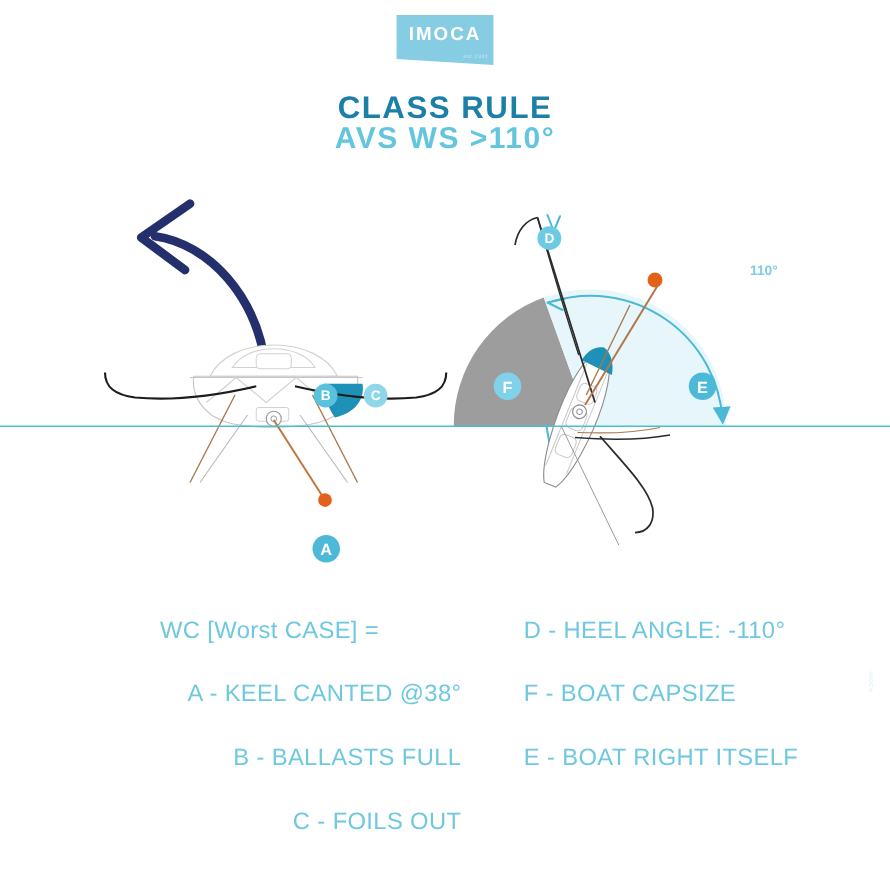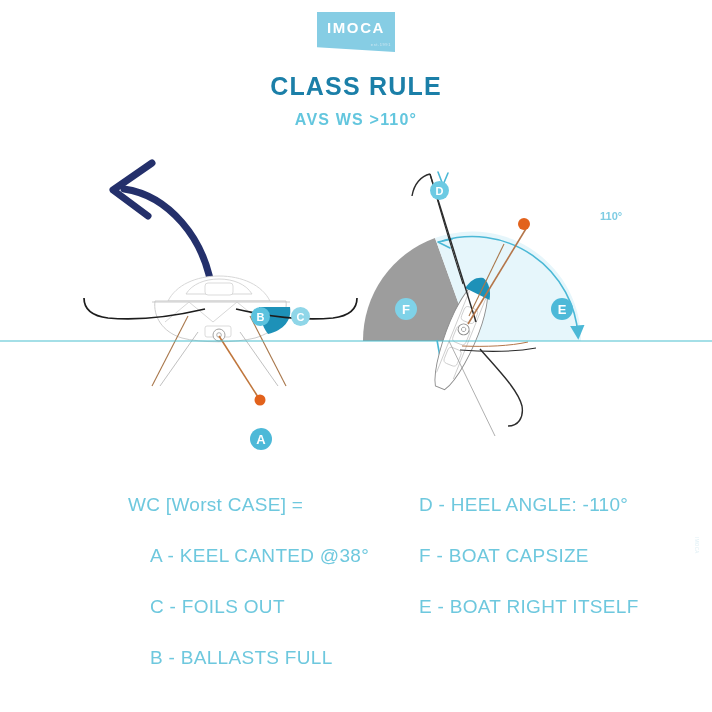--- a/index.html
+++ b/index.html
@@ -26,21 +26,21 @@
   .logo-sub{
     position:absolute;right:4px;top:30px;
     color:#cfe7f1;font-size:4px;letter-spacing:0.6px;
   }
 
   .title-main{
     margin-top:16px;color:#1b7fa8;font-size:25px;font-weight:bold;
     letter-spacing:1.2px;line-height:1;text-align:center;
   }
   .title-sub{
-    margin-top:13px;color:#63c6de;font-size:16px;font-weight:bold;
+    color:#63c6de;font-size:24px;font-weight:bold;
     letter-spacing:1.2px;line-height:1;
   }
 
   
   .stage{position:absolute;left:0;top:144px;width:712px;height:320px;}
   .stage svg{display:block;}
 
   
   .badge{
     position:absolute;border-radius:50%;
@@ -52,21 +52,21 @@
 
   
   .legend{position:absolute;left:0;top:495px;width:712px;height:190px;}
   .legend-col{position:absolute;top:0;}
   .legend-left{left:128px;}
   .legend-right{left:419px;}
   .legend-line{
     color:#6ec8de;font-size:19px;letter-spacing:0.3px;
     line-height:1;margin-bottom:32px;white-space:nowrap;
   }
-  .legend-indent{padding-left:22px;}
+  .legend-indent{padding-left:22px;text-align:right;}
 
   .watermark{
     position:absolute;left:694px;top:537px;
     writing-mode:vertical-rl;
     color:#ddeef4;font-size:4.5px;letter-spacing:.4px;
   }
 </style>
 </head>
 <body>
 
@@ -184,22 +184,22 @@
     <span>E</span>
   </div>
   <div class="badge badge-md" style="left:395px;top:298px;background:#7fd2e8;">
     <span>F</span>
   </div>
 
   <div class="legend">
     <div class="legend-col legend-left">
       <div class="legend-line">WC [Worst CASE] =</div>
       <div class="legend-line legend-indent">A - KEEL CANTED @38°</div>
+      <div class="legend-line legend-indent">B - BALLASTS FULL</div>
       <div class="legend-line legend-indent">C - FOILS OUT</div>
-      <div class="legend-line legend-indent">B - BALLASTS FULL</div>
     </div>
     <div class="legend-col legend-right">
       <div class="legend-line">D - HEEL ANGLE: -110°</div>
       <div class="legend-line">F -  BOAT CAPSIZE</div>
       <div class="legend-line">E - BOAT RIGHT ITSELF</div>
     </div>
   </div>
 
   <div class="watermark">IMOCA</div>
 

